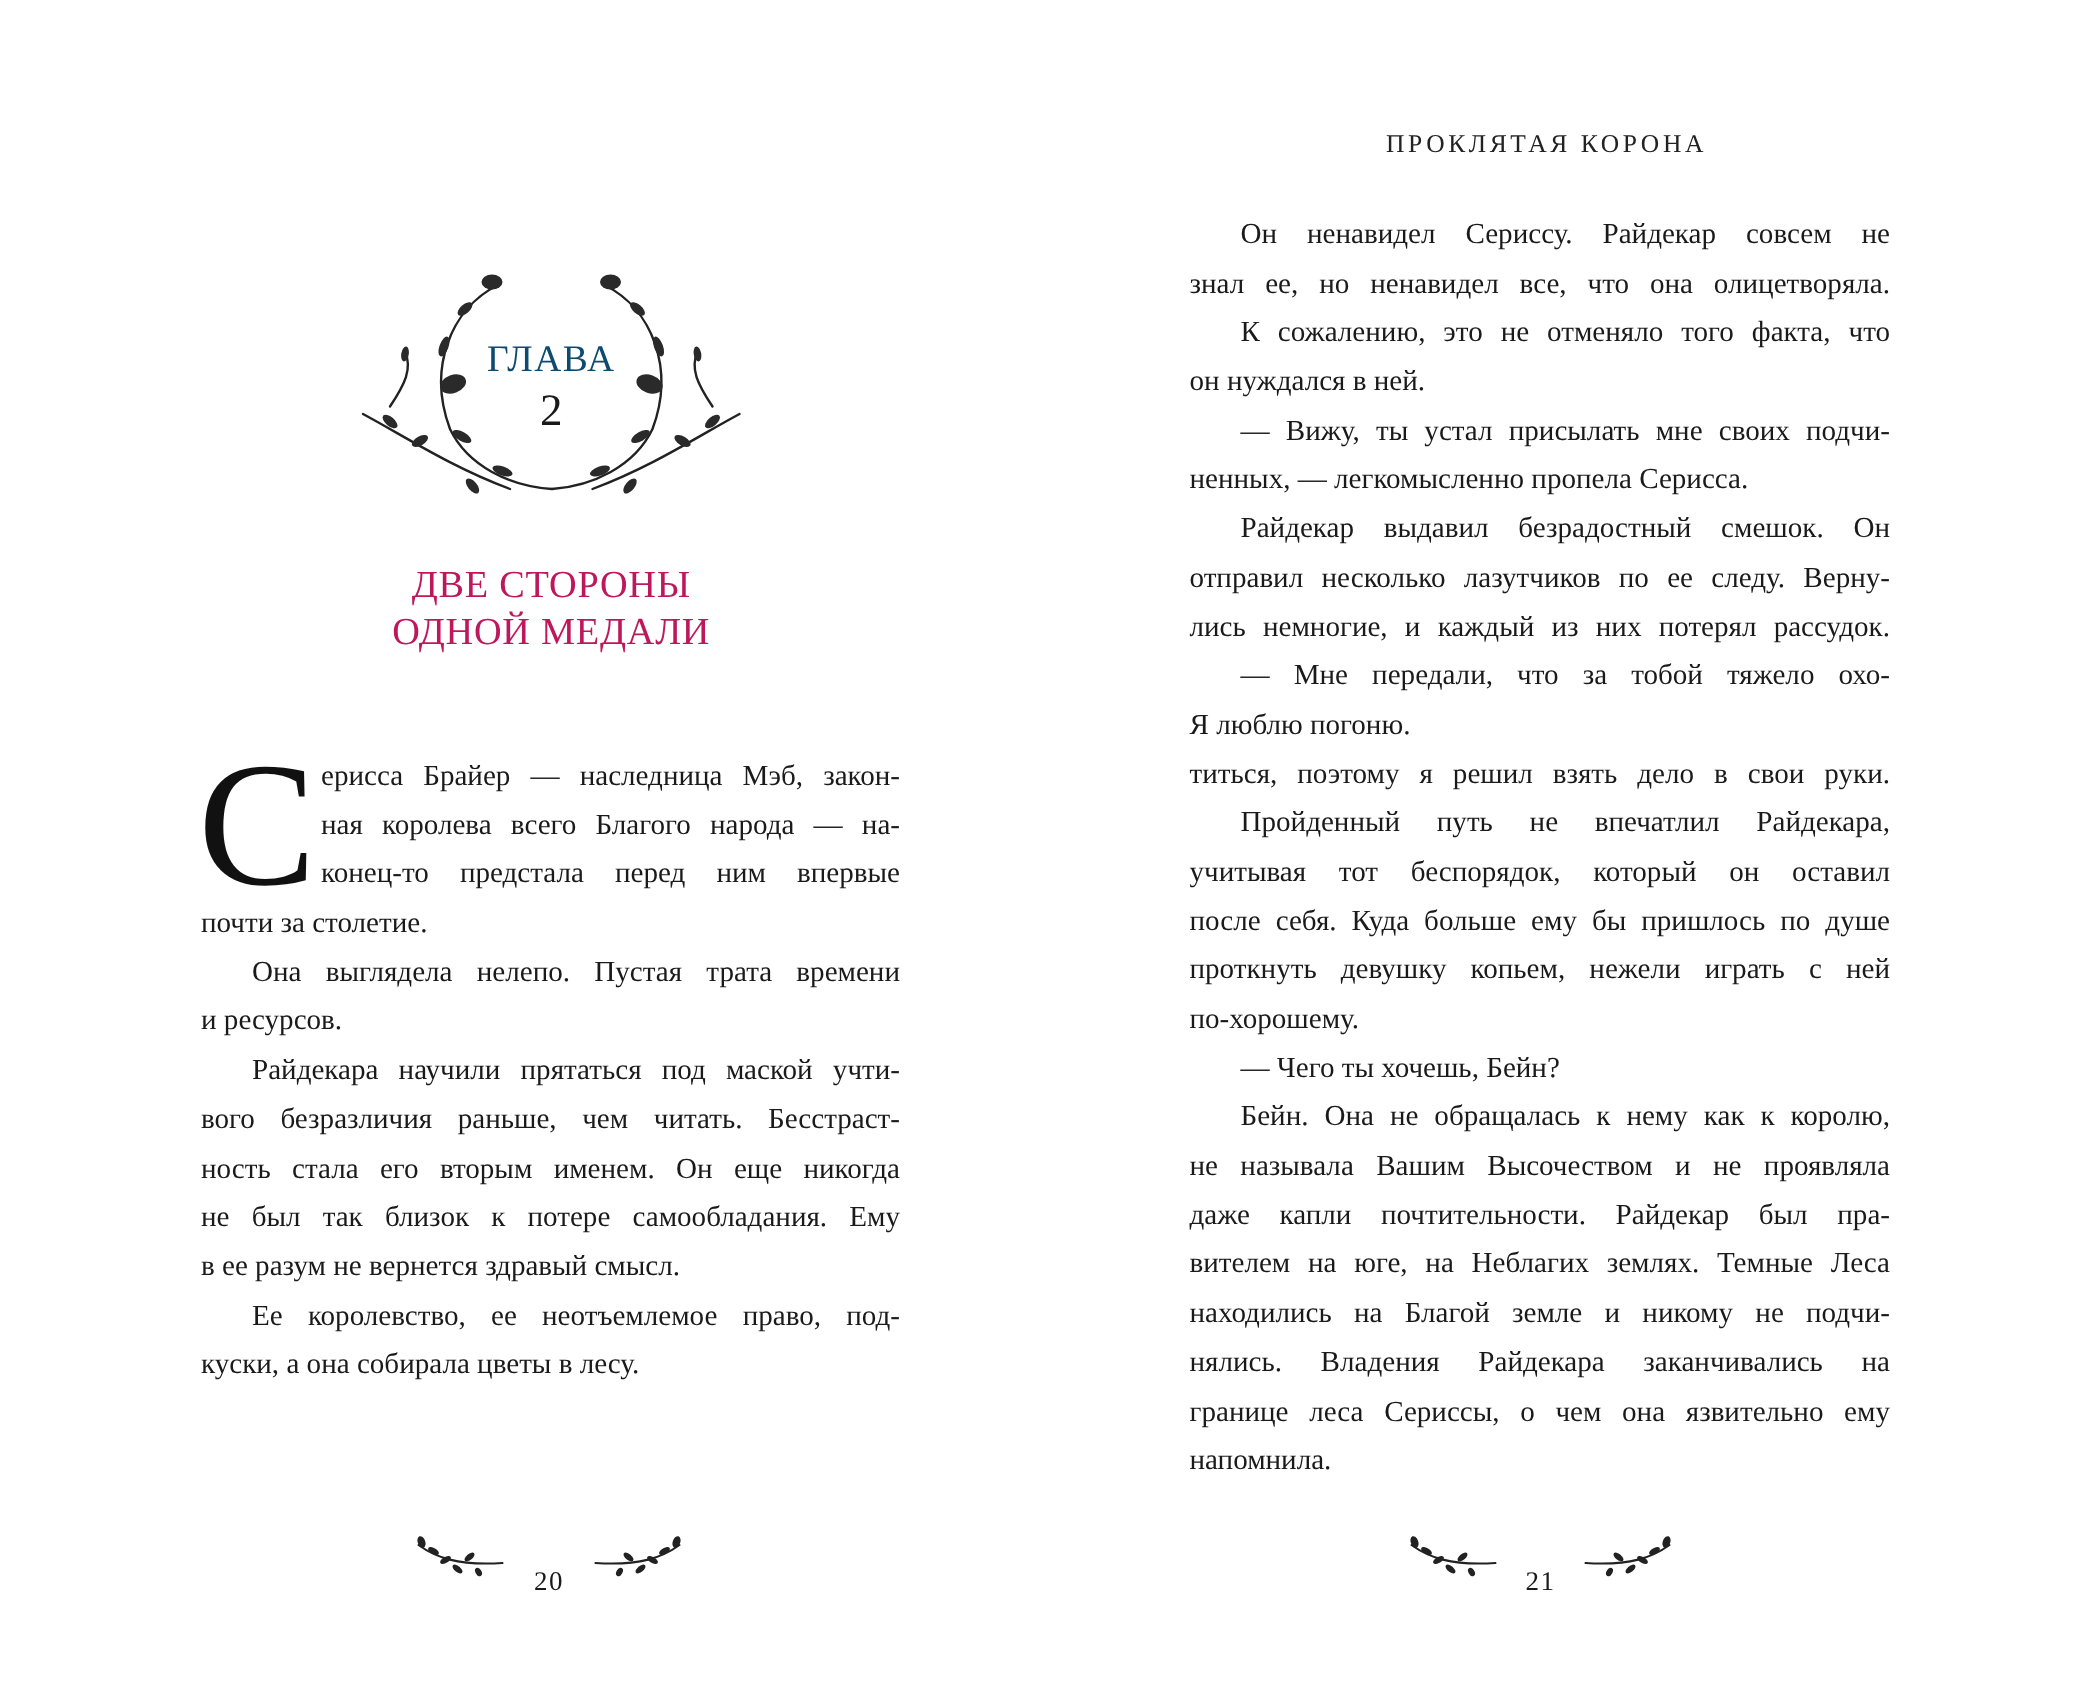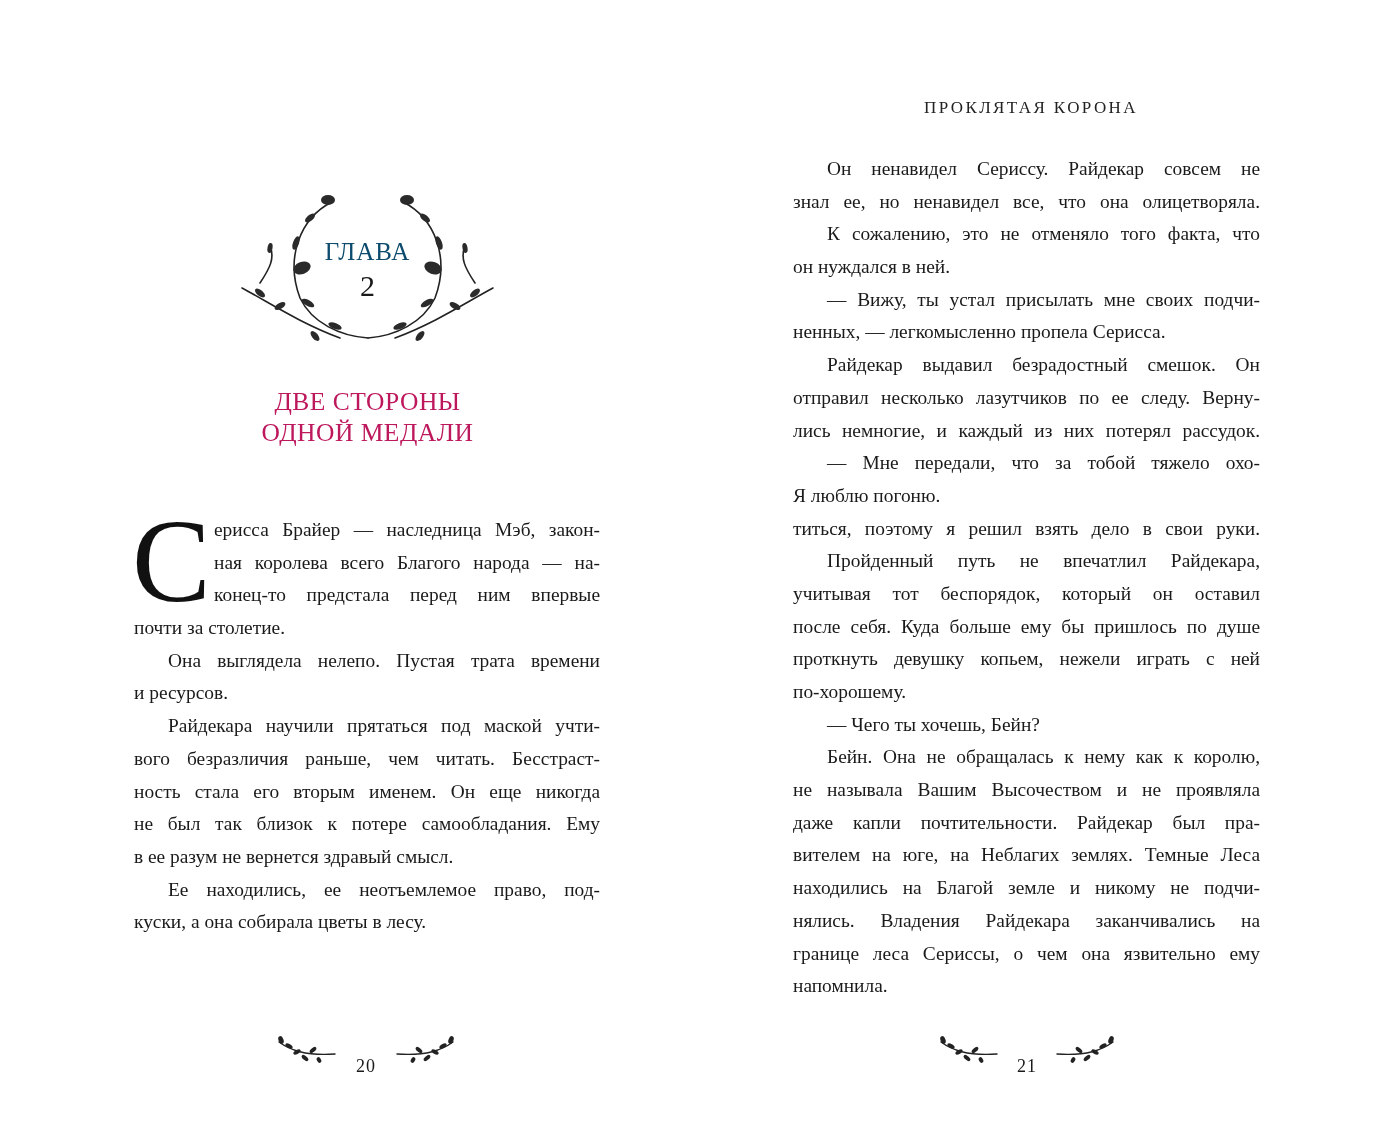--- a/index.html
+++ b/index.html
@@ -1,20 +1,20 @@
 <!DOCTYPE html>
 <html><head>
 <meta charset="utf-8">
 <style>
   html, body { margin:0; padding:0; }
   body {
     width:1394px; height:1125px; background:#ffffff; position:relative; overflow:hidden;
     font-family:"Liberation Serif", "DejaVu Serif", serif; color:#1a1a1a;
   }
-  .page { position:absolute; top:16px; height:904px; }
+  .page { position:absolute; top:4px; height:904px; }
   .page-left { left:0; width:697px; }
   .page-right { left:697px; width:697px; }
 
   .running-head {
     position:absolute; left:208px; width:252px; top:82px; text-align:center;
     font-size:17px; letter-spacing:2.4px; color:#222;
   }
 
   .wreath { position:absolute; left:240px; top:172px; width:255px; height:160px; }
   .wreath svg { width:255px; height:160px; }
@@ -112,21 +112,21 @@
     <span class="line drop">ная королева всего Благого народа — на-</span>
     <span class="line drop">конец-то предстала перед ним впервые</span>
     <span class="line last">почти за столетие.</span>
     <span class="line indent">Она выглядела нелепо. Пустая трата времени</span>
     <span class="line last">и ресурсов.</span>
     <span class="line indent">Райдекара научили прятаться под маской учти-</span>
     <span class="line">вого безразличия раньше, чем читать. Бесстраст-</span>
     <span class="line">ность стала его вторым именем. Он еще никогда</span>
     <span class="line">не был так близок к потере самообладания. Ему</span>
     <span class="line last">в ее разум не вернется здравый смысл.</span>
-    <span class="line indent">Ее находились, ее неотъемлемое право, под-</span>
+    <span class="line indent">Ее королевство, ее неотъемлемое право, под-</span>
     <span class="line last">куски, а она собирала цветы в лесу.</span>
   </div>
 
   <div class="folio folio-left">
     <svg style="left:0" width="62" height="30" viewBox="0 0 62 30" fill="none" stroke="#222" stroke-width="1.4" stroke-linecap="round">
       <path d="M4 6 C15 14 30 20 60 18"></path>
       <g fill="#222" stroke="none">
         <ellipse cx="6" cy="4" rx="2.5" ry="4" transform="rotate(-20 6 4)"></ellipse>
         <ellipse cx="14" cy="10" rx="4" ry="2" transform="rotate(30 14 10)"></ellipse>
         <ellipse cx="22" cy="16" rx="4" ry="2" transform="rotate(-30 22 16)"></ellipse>

